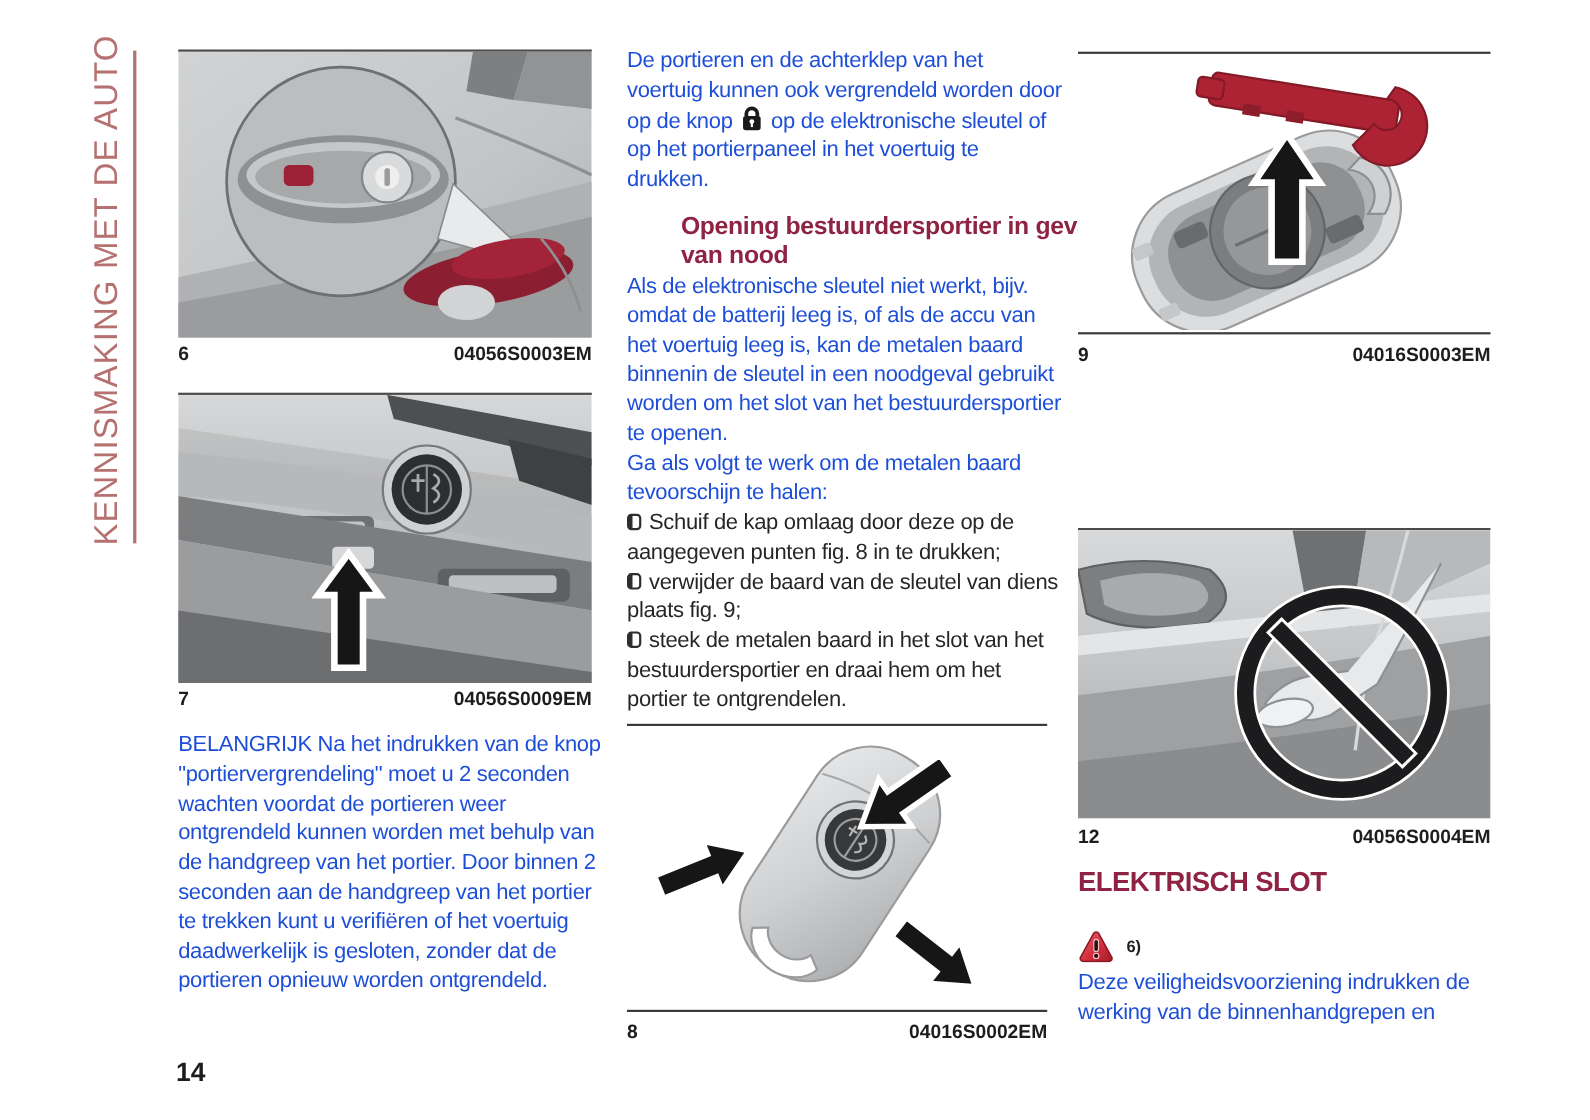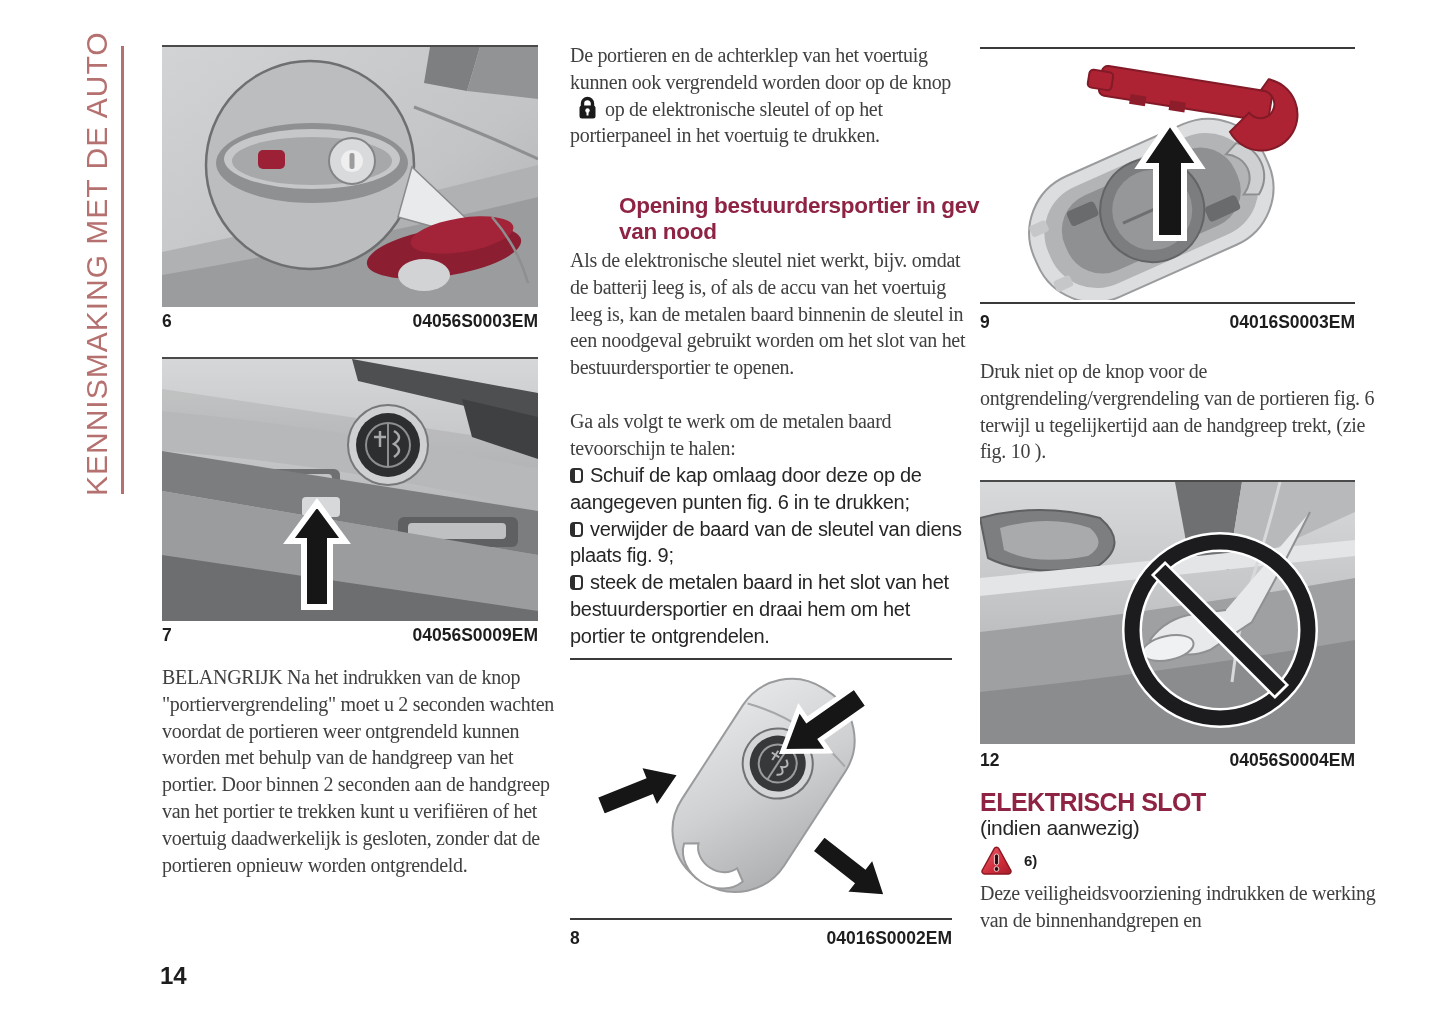--- a/index.html
+++ b/index.html
@@ -10,21 +10,21 @@
   }
   .sidebar-title {
     position:absolute; left:80px; top:46px; height:450px;
     writing-mode:vertical-rl; transform:rotate(180deg);
     font-size:30px; letter-spacing:1px; color:#b5716f; white-space:nowrap;
   }
   .sidebar-rule {
     position:absolute; left:121px; top:46px; height:448px; width:0;
     border-left:3px solid #b5716f;
   }
-  .para { position:absolute; font-size:20px; line-height:26.8px; letter-spacing:-0.3px; color:#404040;font-family:Liberation Serif, serif; }
+  .para { position:absolute; font-size:20px; line-height:26.8px; letter-spacing:-0.3px; color:#1d4ed8; }
   .heading2 { position:absolute; font-size:22.5px; line-height:26px; font-weight:bold; color:#8e2344; letter-spacing:-0.3px; }
   .heading1 { position:absolute; font-size:25px; line-height:28px; font-weight:bold; color:#8e2344; letter-spacing:-0.5px; }
   .figure { position:absolute; border-top:2px solid #4a4a4a; overflow:hidden; }
   .figure svg { display:block; }
   .figure-plain { position:absolute; overflow:hidden; background:#fff; }
   .rule { position:absolute; height:0; border-top:2px solid #3a3a3a; }
   .caption { position:absolute; display:flex; justify-content:space-between; align-items:baseline;
              font-weight:bold; font-size:17.5px; color:#1d1d1d; }
   .bullets { position:absolute; font-size:20px; line-height:26.8px; letter-spacing:-0.3px; }
   .bullet-marker {
@@ -132,21 +132,21 @@
       </svg><span>op de elektronische sleutel of op het portierpaneel in het voertuig te drukken.</span>
   </div>
 
   <div class="heading2" style="left:594px; top:193px; width:396px;margin-left:25px;">Opening bestuurdersportier in geval van nood</div>
 
   <div class="para" style="left:570px; top:247px; width:396px;">Als de elektronische sleutel niet werkt, bijv. omdat de batterij leeg is, of als de accu van het voertuig leeg is, kan de metalen baard binnenin de sleutel in een noodgeval gebruikt worden om het slot van het bestuurdersportier te openen.</div>
 
   <div class="para" style="left:570px; top:408px; width:396px;">Ga als volgt te werk om de metalen baard tevoorschijn te halen:</div>
 
   <div class="bullets" style="left:570px; top:462px; width:396px;">
-    <div><span class="bullet-marker"></span><span>Schuif de kap omlaag door deze op de aangegeven punten fig. 6 in te drukken;</span></div>
+    <div><span class="bullet-marker"></span><span>Schuif de kap omlaag door deze op de aangegeven punten fig. 8 in te drukken;</span></div>
     <div><span class="bullet-marker"></span><span>verwijder de baard van de sleutel van diens plaats fig. 9;</span></div>
     <div><span class="bullet-marker"></span><span>steek de metalen baard in het slot van het bestuurdersportier en draai hem om het portier te ontgrendelen.</span></div>
   </div>
 
   <div class="rule" style="left:570px; top:658px; width:382px;"></div>
 
   <div class="figure-plain" style="left:570px; top:662px; width:382px; height:254px;">
     <svg width="382" height="254" viewBox="0 0 382 254">
       <defs>
         <linearGradient id="fob" x1="0" y1="0" x2="1" y2="1">
@@ -211,21 +211,20 @@
         <polygon points="-58,-14 14,-14 14,-30 58,0 14,30 14,14 -58,14" fill="#161616" stroke="#ffffff" stroke-width="6"></polygon>
       </g>
     </svg>
   </div>
   <div class="rule" style="left:980px; top:302px; width:375px;"></div>
   <div class="caption" style="left:980px; top:312px; width:375px;">
     <span>9</span>
     <span>04016S0003EM</span>
   </div>
 
-  <div class="para" style="left:980px; top:358px; width:396px;">Druk niet op de knop voor de ontgrendeling/vergrendeling van de portieren fig. 6 terwijl u tegelijkertijd aan de handgreep trekt, (zie fig. 10 ).</div>
 
   <div class="figure" style="left:980px; top:480px; width:375px; height:264px;">
     <svg width="375" height="262" viewBox="0 0 375 262">
       <defs>
         <linearGradient id="f10bg" x1="0" y1="0" x2="0" y2="1">
           <stop offset="0" stop-color="#d8d9da"></stop>
             <stop offset="0.5" stop-color="#c2c3c5"></stop>
             <stop offset="1" stop-color="#a4a5a7"></stop>
         </linearGradient>
       </defs>
@@ -245,21 +244,20 @@
       <line x1="178" y1="86" x2="302" y2="210" stroke="#ffffff" stroke-width="20"></line>
       <line x1="180" y1="88" x2="300" y2="208" stroke="#1c1c1e" stroke-width="15"></line>
     </svg>
   </div>
   <div class="caption" style="left:980px; top:750px; width:375px;">
     <span>12</span>
     <span>04056S0004EM</span>
   </div>
 
   <div class="heading1" style="left:980px; top:788px; width:396px;">ELEKTRISCH SLOT</div>
-  <div class="subhead" style="left:980px; top:816px; width:396px;">(indien aanwezig)</div>
 
   <div class="warn-row" style="left:980px; top:846px;">
     <svg width="32" height="29" viewBox="0 0 32 29">
       <defs>
         <linearGradient id="warng" x1="0" y1="0" x2="1" y2="1">
           <stop offset="0" stop-color="#e9606c"></stop>
             <stop offset="0.6" stop-color="#cf2c3a"></stop>
             <stop offset="1" stop-color="#a51d2a"></stop>
         </linearGradient>
       </defs>

